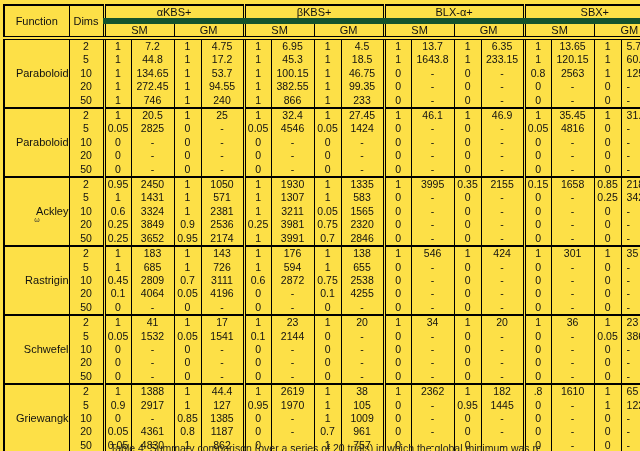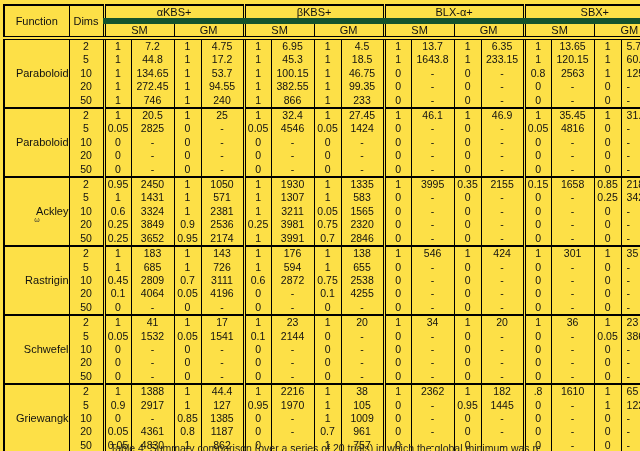--- a/index.html
+++ b/index.html
@@ -564,21 +564,21 @@
           <td class="s last">-</td>
         </tr>
         <tr class="blocksep">
           <td rowspan="5" class="fn-cell">Griewangk</td>
           <td class="s">2</td>
           <td class="g">1</td>
           <td class="s">1388</td>
           <td class="s">1</td>
           <td class="s">44.4</td>
           <td class="g">1</td>
-          <td class="s">2216</td>
+          <td class="s">2619</td>
           <td class="s">1</td>
           <td class="s">38</td>
           <td class="g">1</td>
           <td class="s">2362</td>
           <td class="s">1</td>
           <td class="s">182</td>
           <td class="g">.8</td>
           <td class="s">1610</td>
           <td class="s">1</td>
           <td class="s last">65</td>

